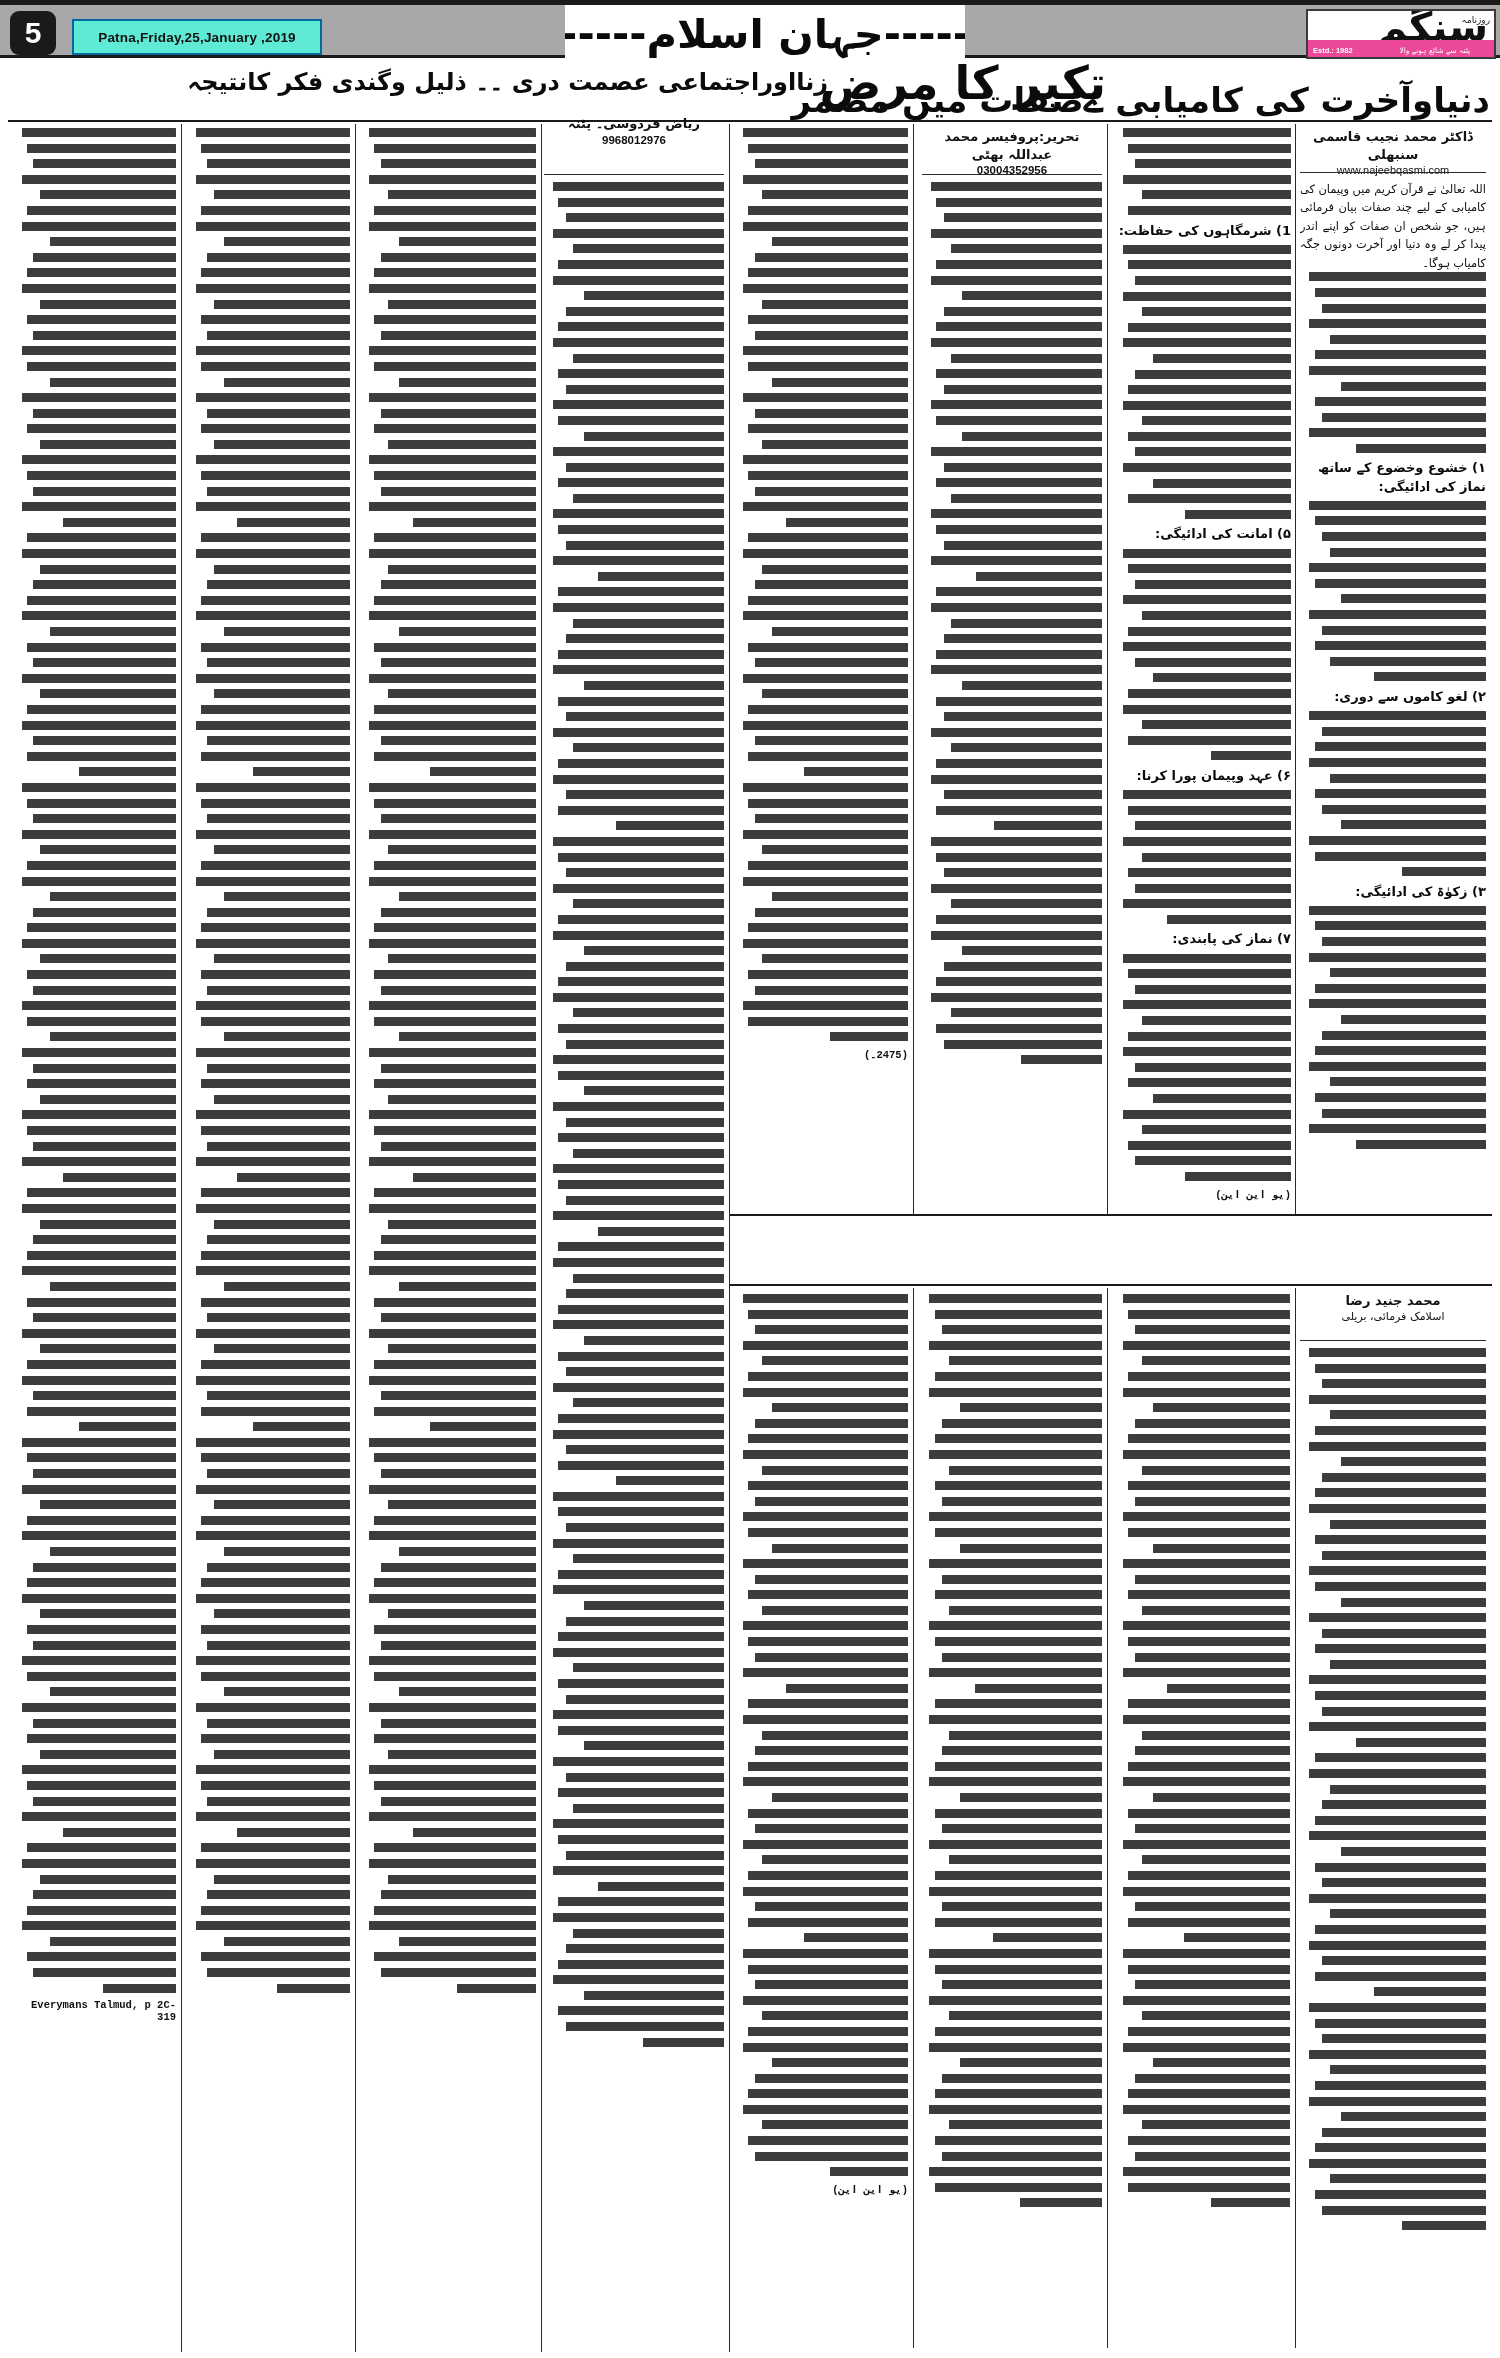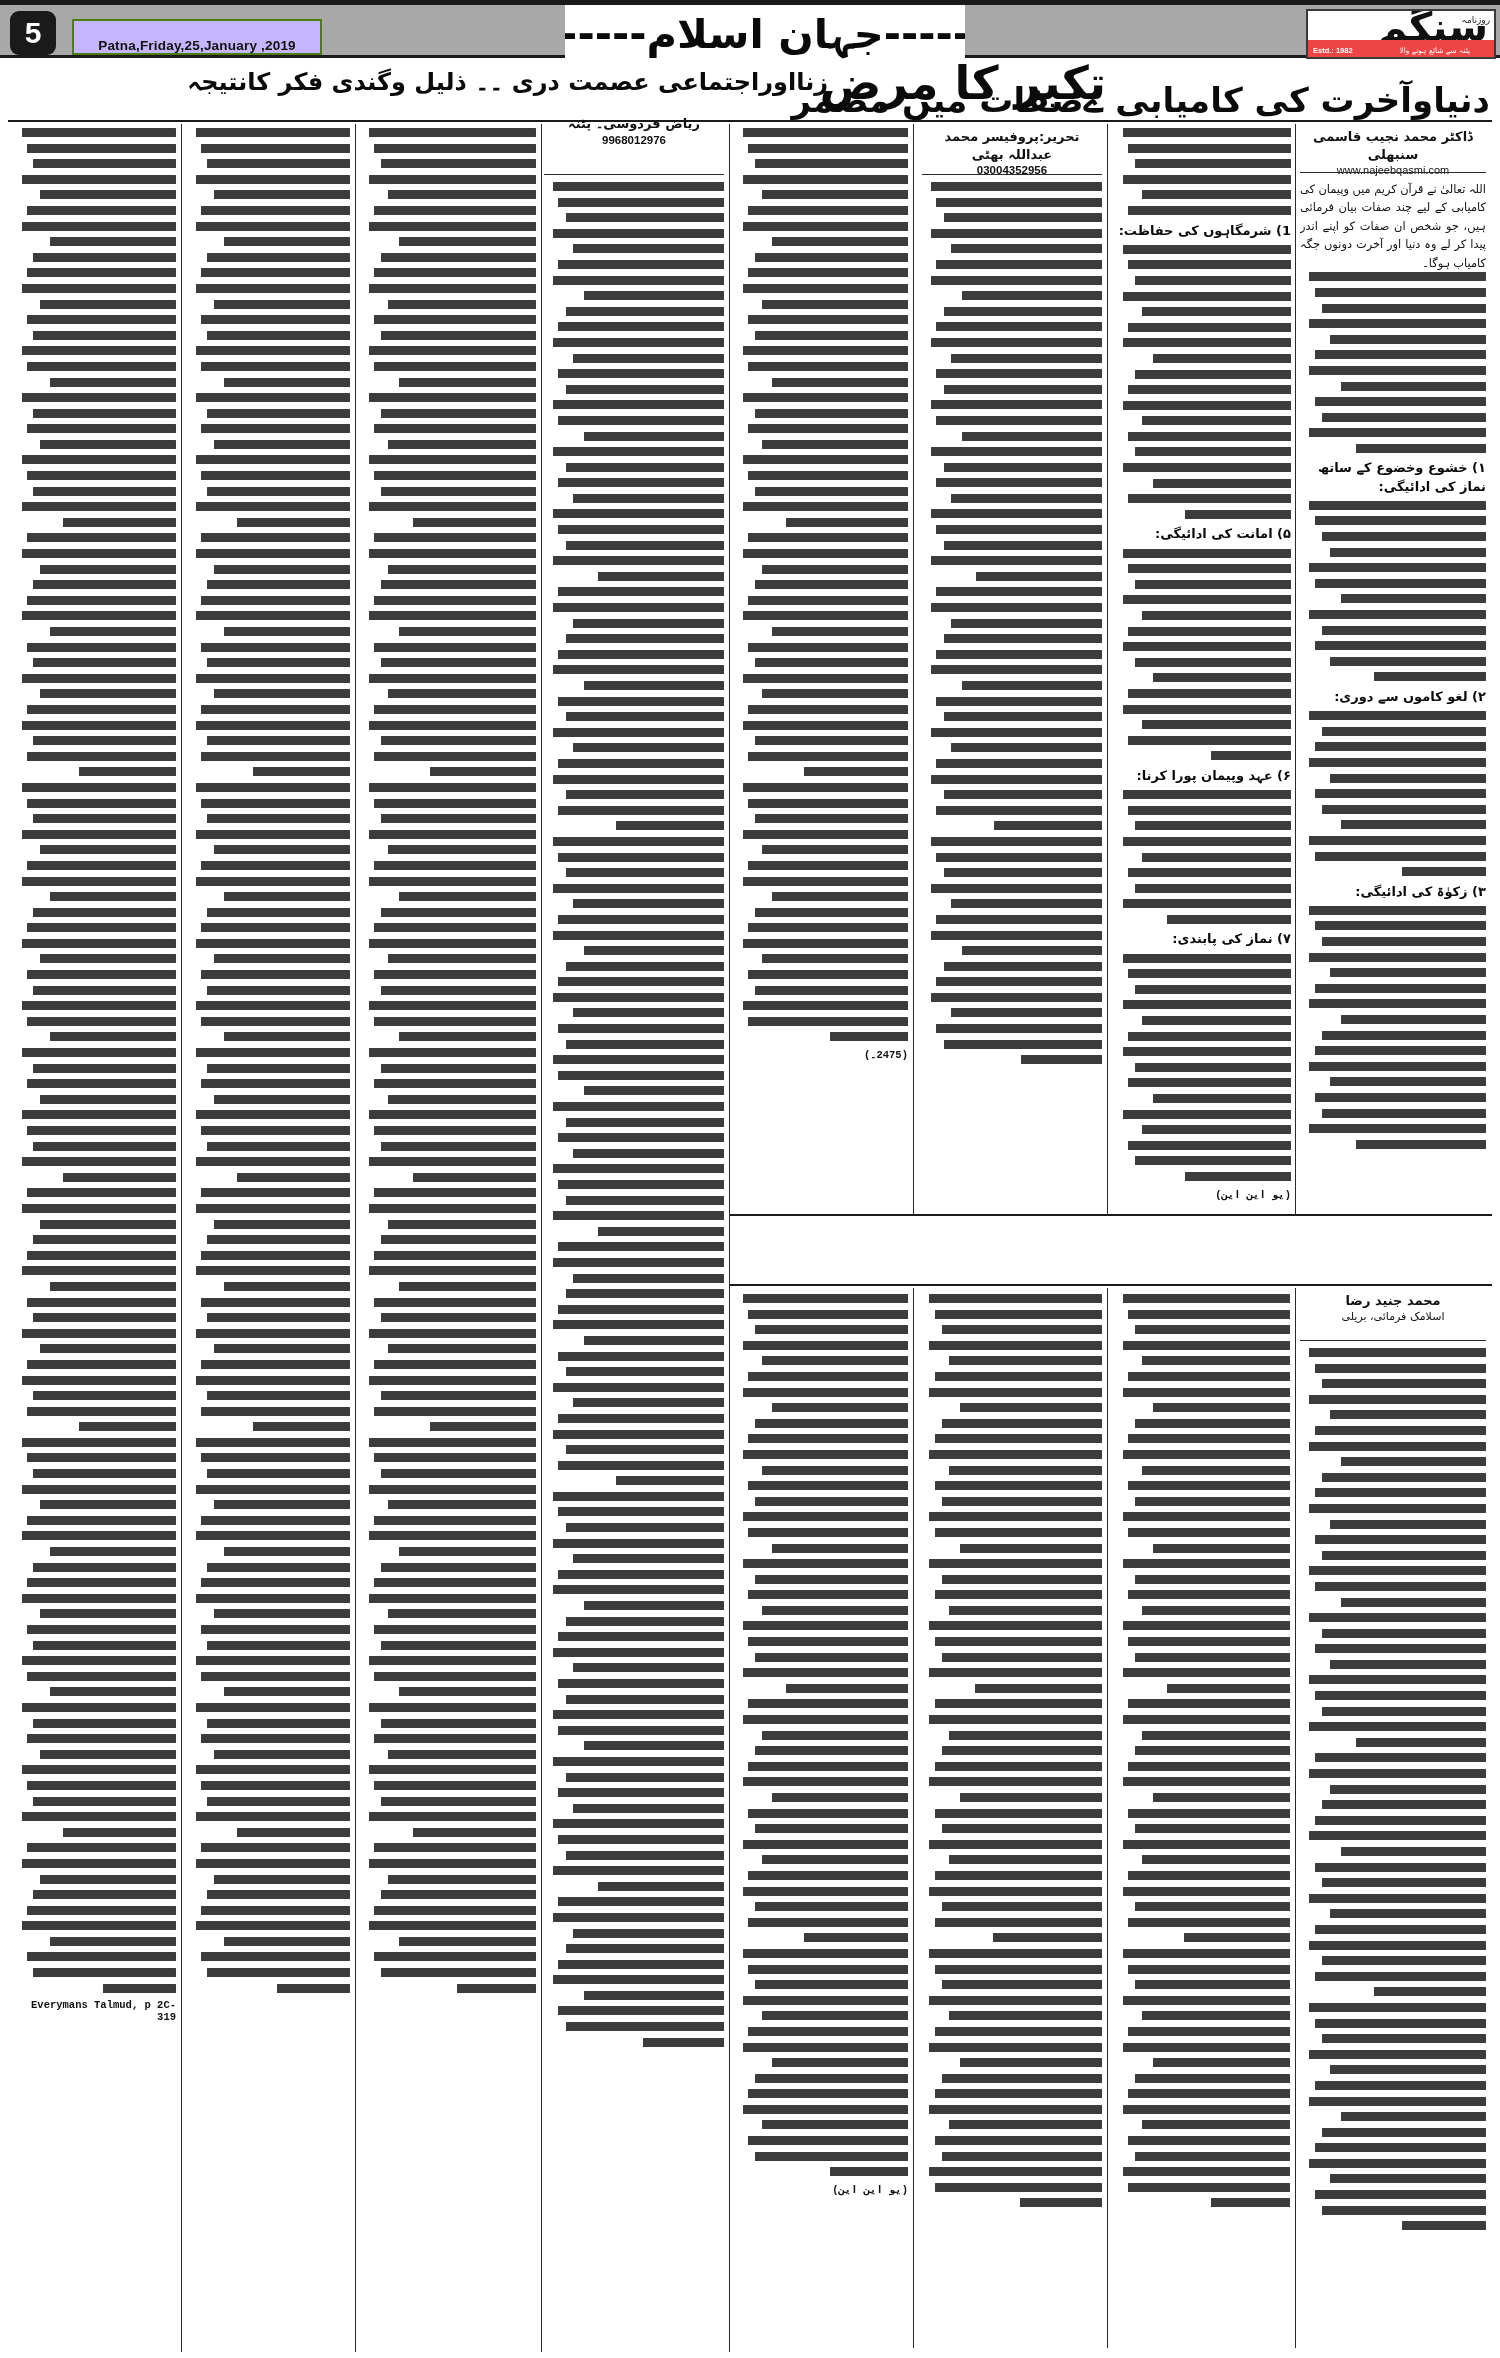--- a/index.html
+++ b/index.html
@@ -28,22 +28,22 @@
     position:absolute;left:10px;top:6px;width:46px;height:44px;
     background:#1a1a1a;border-radius:9px;
     display:flex;align-items:center;justify-content:center;
   }
   .pagenum-box span{
     color:#fff;font-size:30px;font-weight:bold;line-height:1;
     font-family:"Liberation Sans",sans-serif;
   }
   .datebox{
     position:absolute;left:72px;top:14px;width:250px;height:36px;
-    background:#c4b5fd;border:2px solid #4d7c0f;
-    display:flex;align-items:flex-end;justify-content:center;
+    background:#5eead4;border:2px solid #0369a1;
+    display:flex;align-items:center;justify-content:center;
     box-sizing:border-box;
   }
   .datebox span{
     font-size:13.5px;font-weight:bold;color:#111;
     font-family:"Liberation Sans",sans-serif;letter-spacing:.2px;
     direction:ltr;
   }
   .section-band{
     position:absolute;left:565px;top:0px;width:400px;height:58px;
     background:#ffffff;
@@ -66,21 +66,21 @@
     font-size:40px;font-weight:bold;color:#111;
     line-height:1;white-space:nowrap;
     font-family:"DejaVu Sans",sans-serif;
   }
   .mh-roznama{
     position:absolute;right:4px;top:4px;font-size:9px;color:#222;
     font-family:"DejaVu Sans",sans-serif;
   }
   .mh-bar{
     position:absolute;left:0;bottom:0;width:100%;height:17px;
-    background:#ef4444;
+    background:#ec4899;
   }
   .mh-estd{
     position:absolute;left:5px;bottom:2px;color:#fff;font-size:7.5px;
     font-weight:bold;direction:ltr;font-family:"Liberation Sans",sans-serif;
   }
   .mh-small-urdu{
     position:absolute;right:24px;bottom:2px;color:#fff;font-size:7.5px;
     font-family:"DejaVu Sans",sans-serif;
   }
 

